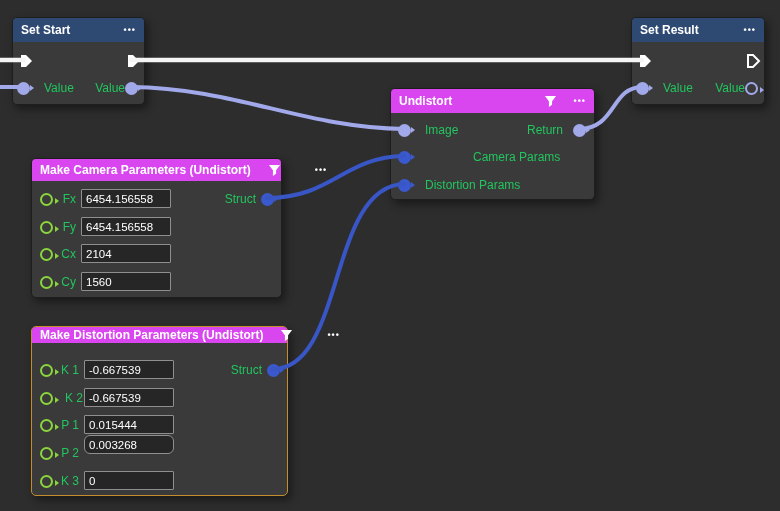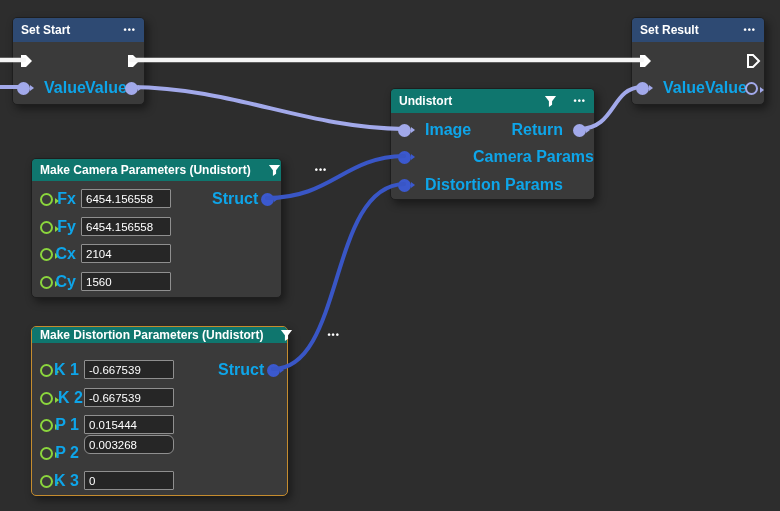--- a/index.html
+++ b/index.html
@@ -23,21 +23,21 @@
   }
   .node.selected{border:1px solid #c58c2e;}
   .node-header{
     height:24px;
     border-radius:4px 4px 0 0;
     display:flex;align-items:center;
     padding:0 8px;gap:17px;
     box-sizing:border-box;
   }
   .node-header.blue{background:#2e4a73;}
-  .node-header.green{background:#0f766e;}
+  .node-header.green{background:#d946ef;}
   .node-title{
     color:#ffffff;font-size:12px;font-weight:bold;
     white-space:nowrap;flex:0 0 auto;
   }
   .hspacer{flex:1 1 auto;}
   .funnel-icon{width:13px;height:13px;flex:0 0 auto;display:block;}
   .dots{
     color:#ffffff;font-size:9px;font-weight:bold;
     letter-spacing:1px;line-height:24px;flex:0 0 auto;
   }
@@ -55,21 +55,21 @@
   }
   .pin.filled{background:currentColor;}
   .pin.hollow{border:2px solid currentColor;background:transparent;}
   .pin.lavender{color:#a2a9ea;}
   .pin.bluepin{color:#3b59ce;}
   .pin.greenpin{color:#8bd53d;}
   .execpin{position:absolute;width:16px;height:16px;}
   .execpin svg{display:block;}
 
   .pinlabel{
-    position:absolute;color:#0ea5e9;font-size:16px;font-weight:bold;
+    position:absolute;color:#22c55e;font-size:12px;font-weight:normal;
     line-height:14px;white-space:nowrap;
   }
   .pinlabel.right{text-align:right;}
 
   
   .field{
     position:absolute;height:19px;width:90px;
     background:#262626;border:1px solid #8f8f8f;border-radius:1px;
     color:#ffffff;font-size:11.5px;
     font-family:"Liberation Sans","DejaVu Sans",sans-serif;

